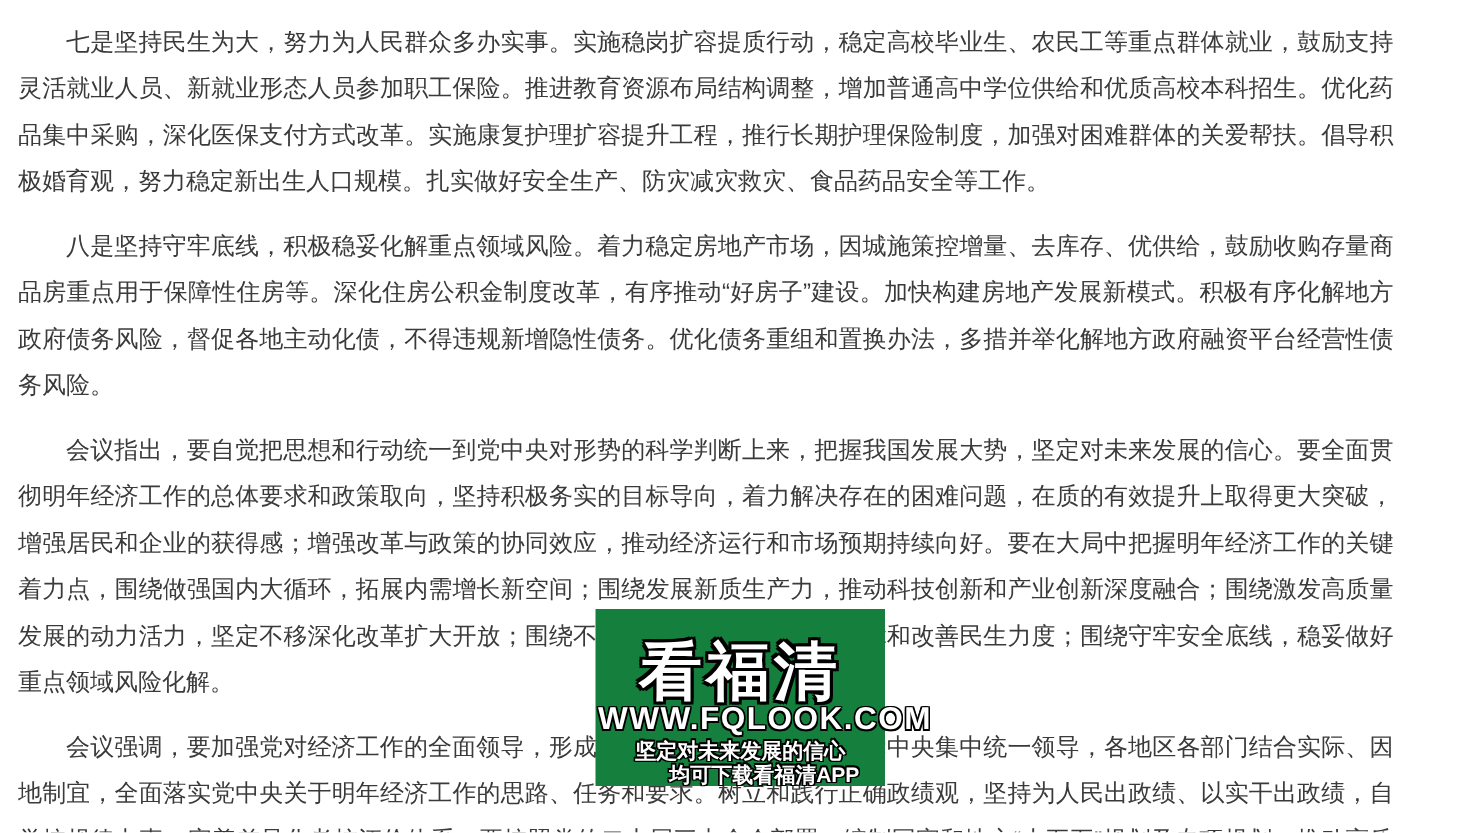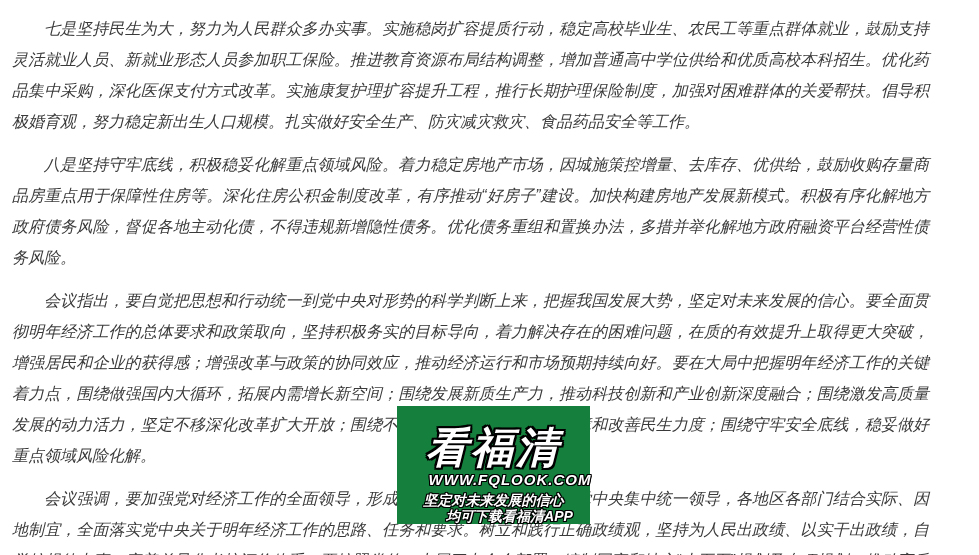--- a/index.html
+++ b/index.html
@@ -7,21 +7,20 @@
   .page {
     position: relative;
     width: 951px;
     height: 555px;
     background: #ffffff;
     overflow: hidden;
     font-family: "Liberation Sans", "DejaVu Sans", sans-serif;
     color: #3a3a3a;
     box-sizing: border-box;
     padding: 13px 22px 0 12px;
-    font-style: italic;
   }
   .article p {
     margin: 0 0 12px 0;
     font-size: 16px;
     line-height: 31px;
     text-align: justify;
     text-justify: inter-ideograph;
     text-indent: 32px;
     letter-spacing: 0;
     word-break: break-all;
@@ -56,21 +55,21 @@
     font-size: 42px;
     line-height: 44px;
     letter-spacing: 3px;
     text-shadow:
       -2px -2px 0 #000, 2px -2px 0 #000,
       -2px  2px 0 #000, 2px  2px 0 #000,
       -2px  0   0 #000, 2px  0   0 #000,
        0   -2px 0 #000, 0    2px 0 #000;
   }
   .wm-url {
-    font-size: 15px;
+    font-size: 21px;
     line-height: 17px;
     letter-spacing: 1px;
     margin-top: 1px;
     padding-left: 33px;
   }
   .wm-sub1 {
     font-size: 14px;
     line-height: 16px;
     margin-top: 4px;
   }

